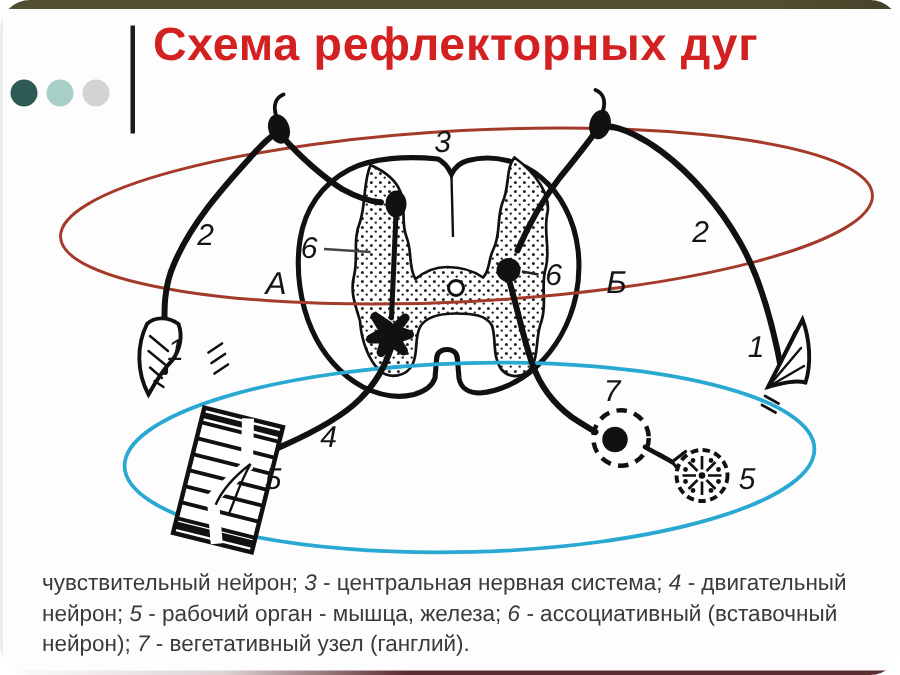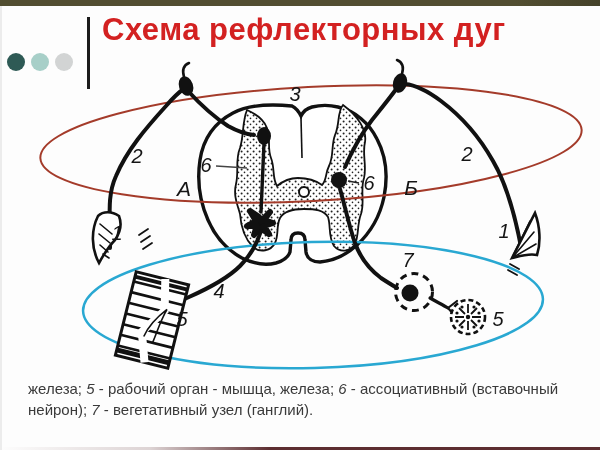--- a/index.html
+++ b/index.html
@@ -1,19 +1,20 @@
 <!DOCTYPE html>
 <html><head>
 <meta charset="utf-8">
 <style>
   html,body{margin:0;padding:0;background:#ffffff;}
   .slide{
     position:relative;width:600px;height:450px;overflow:hidden;
     background:#fdfdfd;
     font-family:"Liberation Sans", sans-serif;
+    border-radius:20px;
   }
   .top-bar{
     position:absolute;left:0;top:0;width:600px;height:6px;
     background:linear-gradient(90deg,#524e31 0%,#524e31 86%,#45422a 100%);
   }
   .left-edge{
     position:absolute;left:0;top:6px;bottom:0;width:2px;background:#ececec;
   }
   .bottom-bar{
     position:absolute;left:0;bottom:0;width:600px;height:3px;
@@ -175,18 +176,19 @@
       <text x="117" y="240">1</text>
       <text x="504" y="238">1</text>
       <text x="219" y="298">4</text>
       <text x="182" y="326">5</text>
       <text x="408" y="267">7</text>
       <text x="498" y="326">5</text>
     </g>
   </svg>
 
   <div class="caption">
-      <div class="cap-line"><span>железа; </span><span class="it">5</span><span> - рабочий орган - мышца, железа; </span><span class="it">6</span><span> - ассоциативный (вставочный</span></div>
+      <div class="cap-line"><span>чувствительный нейрон; </span><span class="it">3</span><span> - центральная нервная система; </span><span class="it">4</span><span> - двигательный</span></div>
+      <div class="cap-line"><span>нейрон; </span><span class="it">5</span><span> - рабочий орган - мышца, железа; </span><span class="it">6</span><span> - ассоциативный (вставочный</span></div>
       <div class="cap-line"><span>нейрон); </span><span class="it">7</span><span> - вегетативный узел (ганглий).</span></div>
     </div>
 
   <div class="bottom-bar"></div>
 </div>
 
 </body></html>

